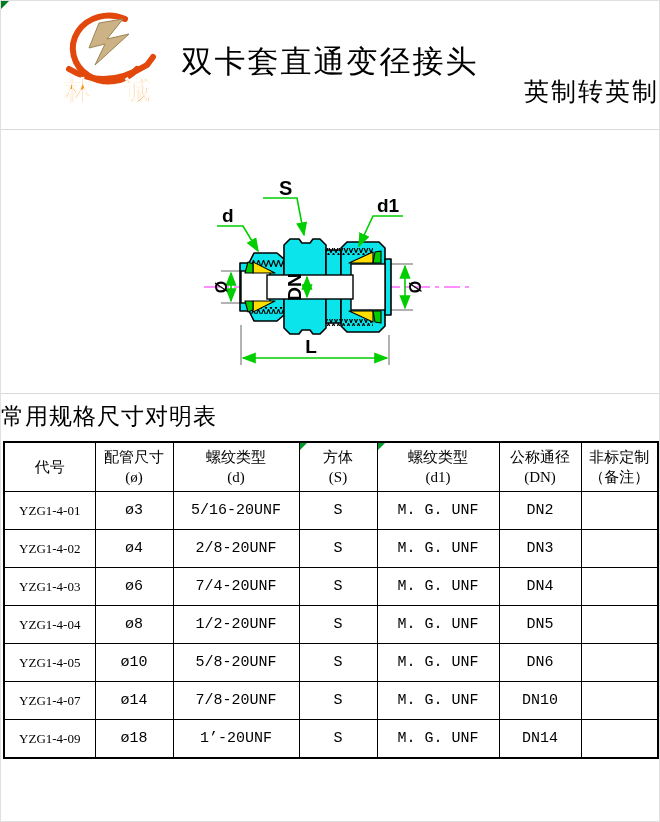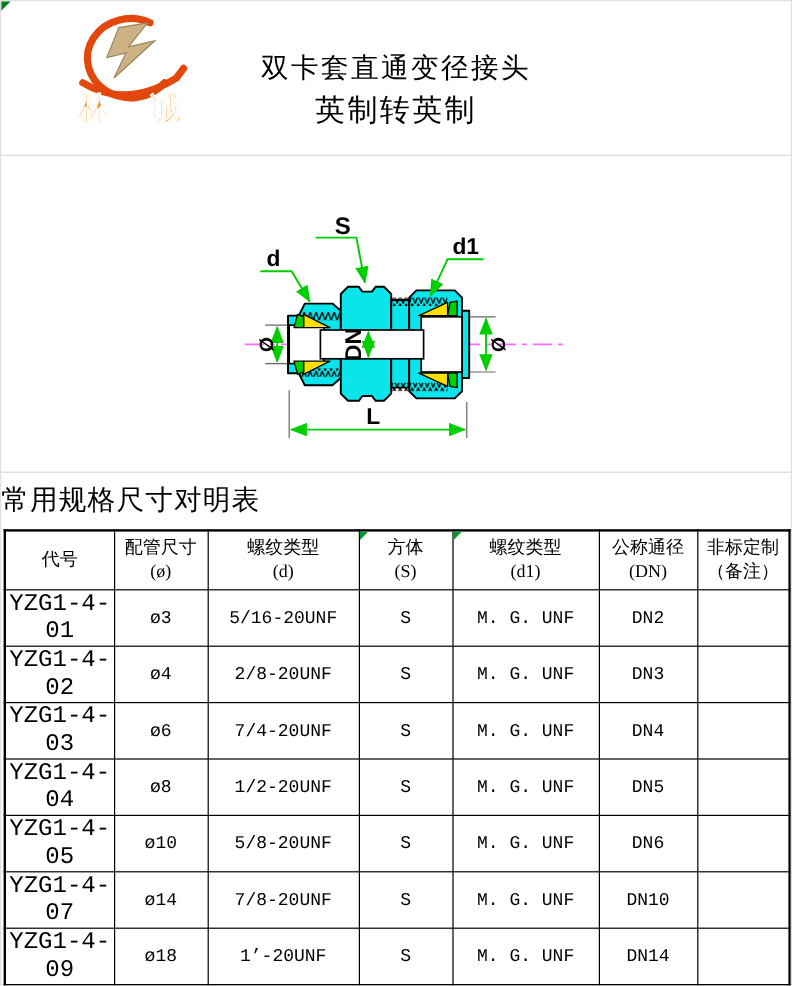--- a/index.html
+++ b/index.html
@@ -4,32 +4,32 @@
 <style>
   html,body{margin:0;padding:0;background:#fff;}
   #page{position:relative;width:660px;height:822px;background:#fff;font-family:"Liberation Serif",serif;color:#000;overflow:hidden;border:1px solid #e0e0e0;box-sizing:border-box;}
   
   .gridline{position:absolute;left:0;width:100%;height:0;border-top:1px solid #d9d9d9;}
   
   .corner-tri{position:absolute;top:0;left:0;width:0;height:0;border-top:8px solid #007b21;border-right:8px solid transparent;}
   .tri-cell{position:absolute;top:0;left:0;width:0;height:0;border-top:7px solid #009a2a;border-right:7px solid transparent;}
   
   #logo{position:absolute;left:46px;top:6px;width:120px;height:110px;}
-  .title1{position:absolute;left:0;top:40px;width:100%;text-align:center;font-size:23px;letter-spacing:2px;}
-  .title2{position:absolute;left:0;top:74px;width:100%;text-align:center;font-size:25px;letter-spacing:2px;}
+  .title1{position:absolute;left:0;top:40px;width:100%;text-align:center;font-size:31px;letter-spacing:2px;}
+  .title2{position:absolute;left:0;top:74px;width:100%;text-align:right;font-size:25px;letter-spacing:2px;}
   
   #drawing{position:absolute;left:0;top:128px;width:660px;height:264px;}
   
   #tbl-title{position:absolute;left:0;top:392px;width:100%;height:48px;line-height:48px;text-align:left;font-size:23px;letter-spacing:1px;}
   
   #spec{position:absolute;left:2px;top:440px;border-collapse:collapse;table-layout:fixed;border:2px solid #000;}
   #spec th,#spec td{border:1px solid #000;padding:0;text-align:center;vertical-align:middle;font-weight:normal;overflow:hidden;}
   #spec th{height:48px;font-size:15px;line-height:20px;font-family:"Liberation Serif",serif;position:relative;}
   #spec td{height:37px;font-size:15px;font-family:"Liberation Mono",monospace;}
-  #spec td.code{font-family:Liberation Mono, monospace;font-size:20px;}
+  #spec td.code{font-family:Liberation Serif, serif;font-size:13px;}
   .hline2:empty{display:none;}
   svg text{font-family:"Liberation Sans",sans-serif;}
 </style>
 </head>
 <body>
 
 <div id="page">
 
   <div class="corner-tri"></div>
   <div class="gridline" style="top:128px;"></div>

